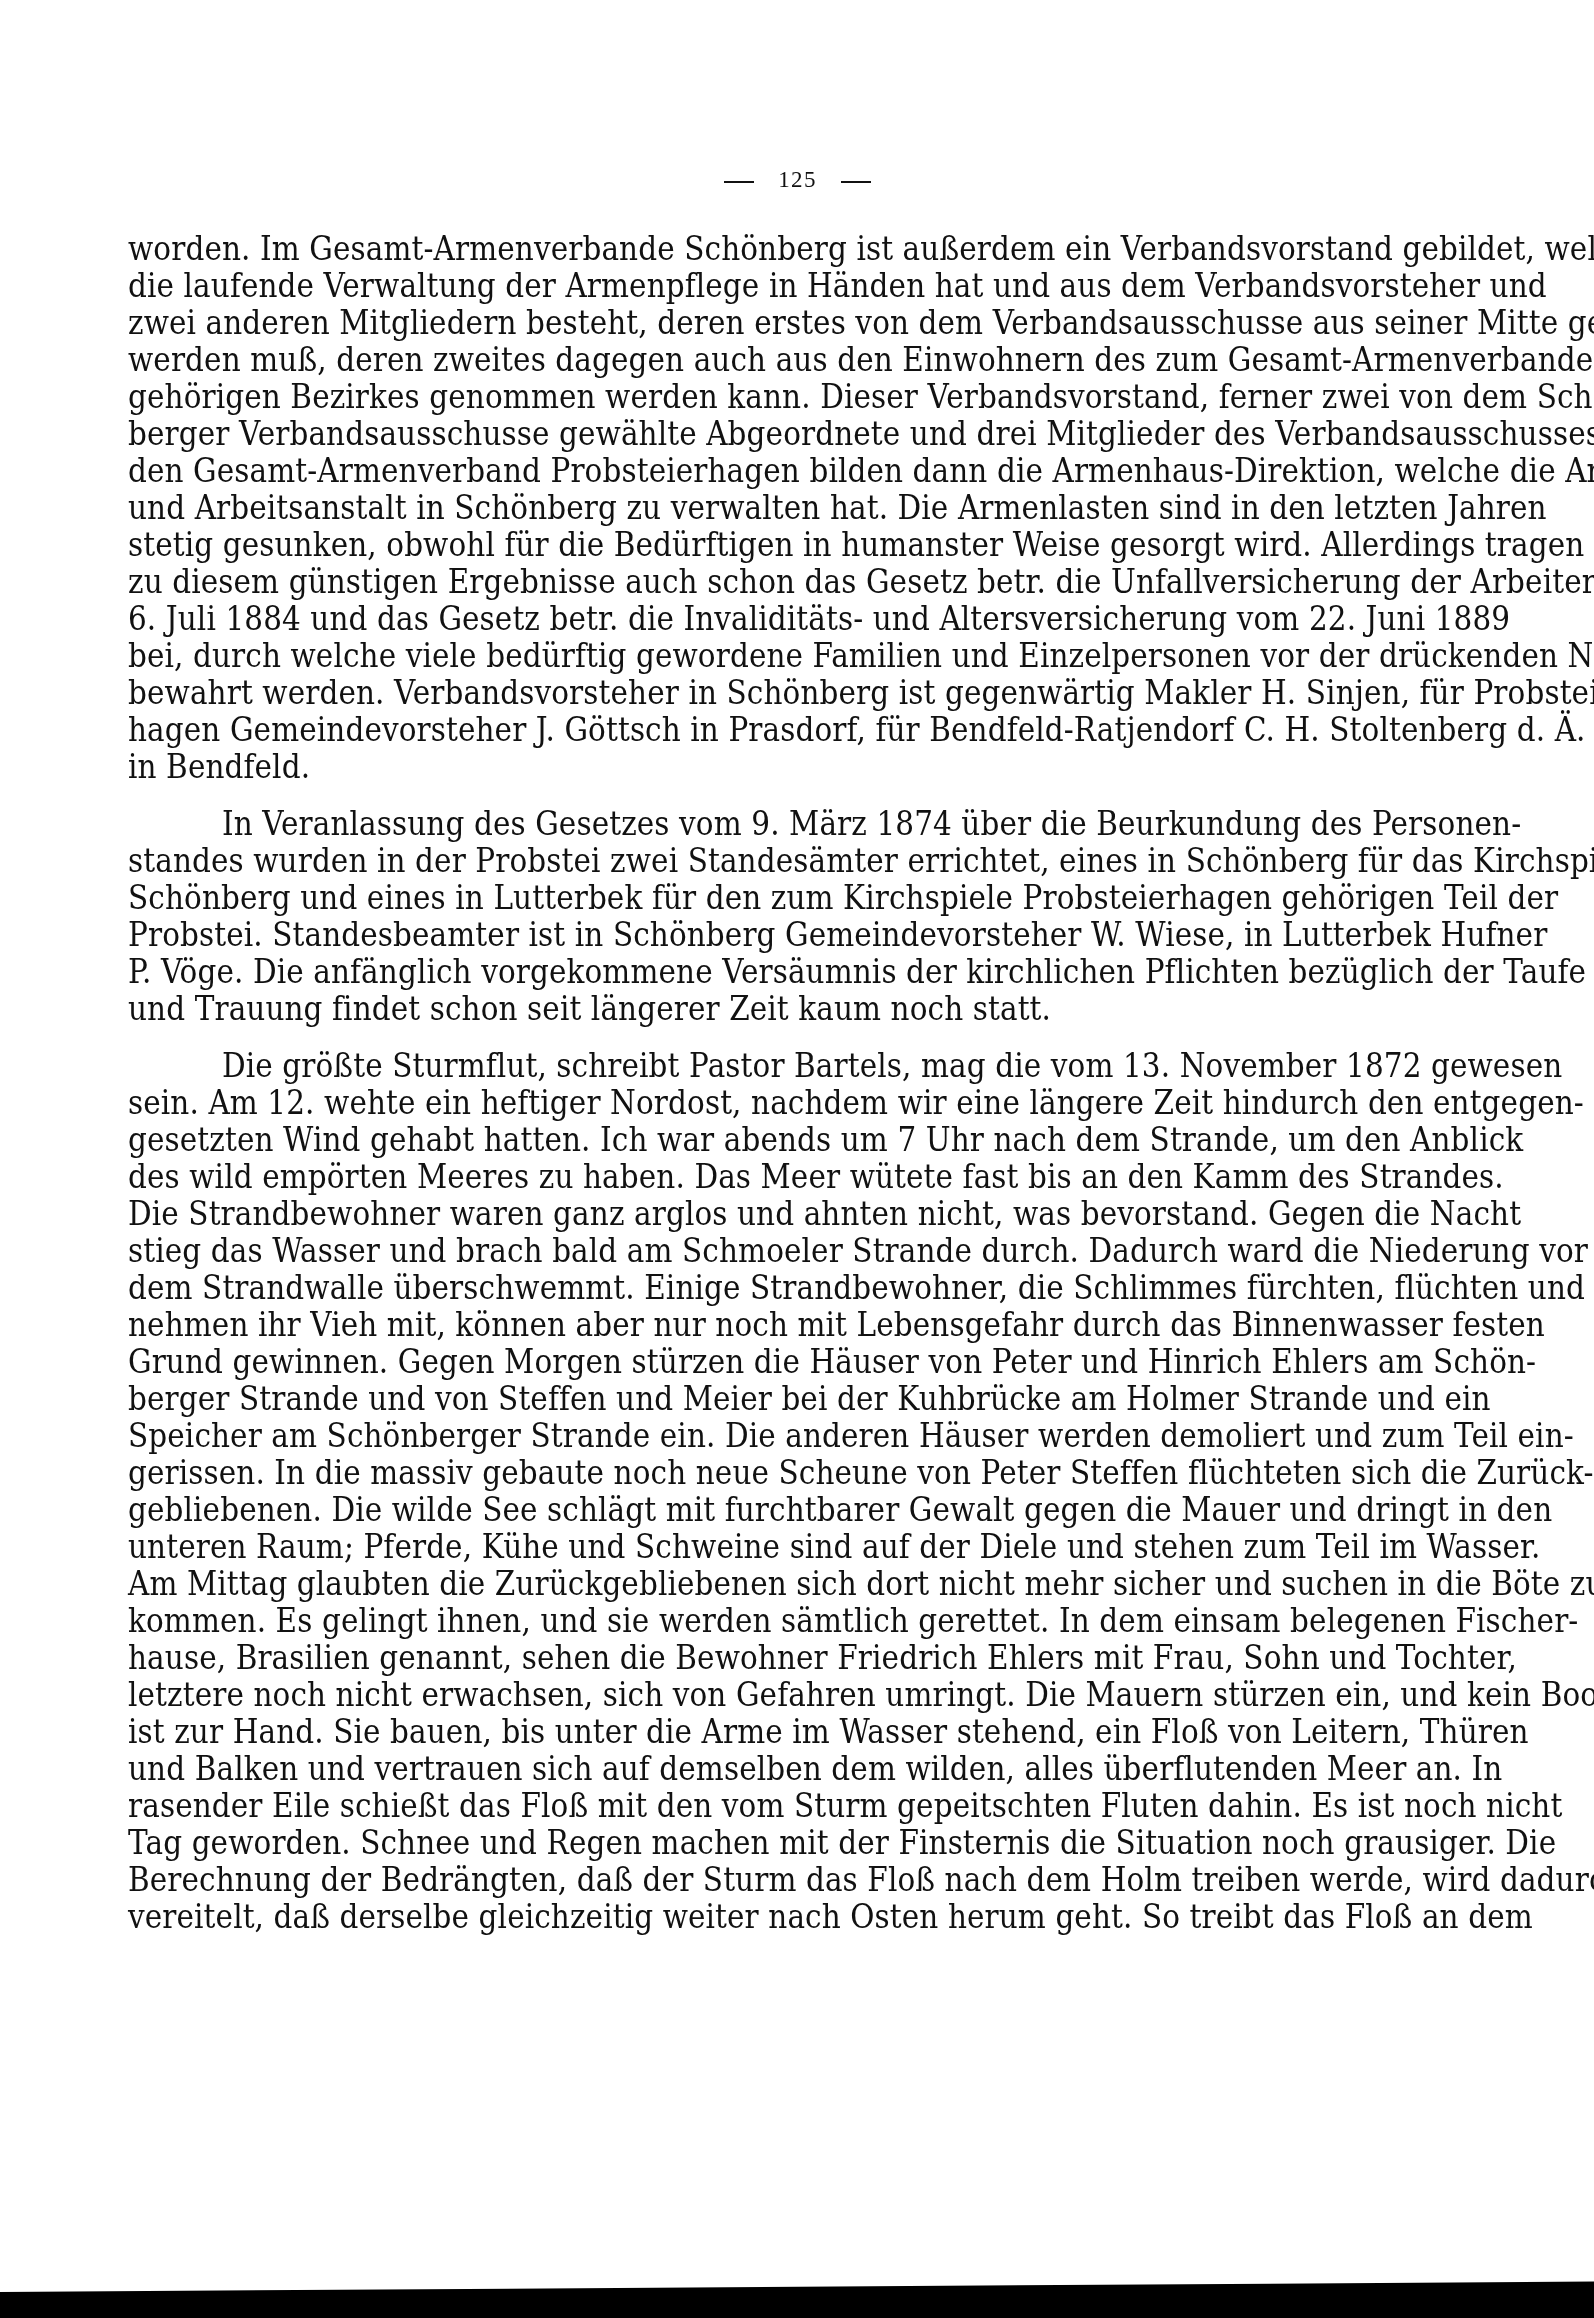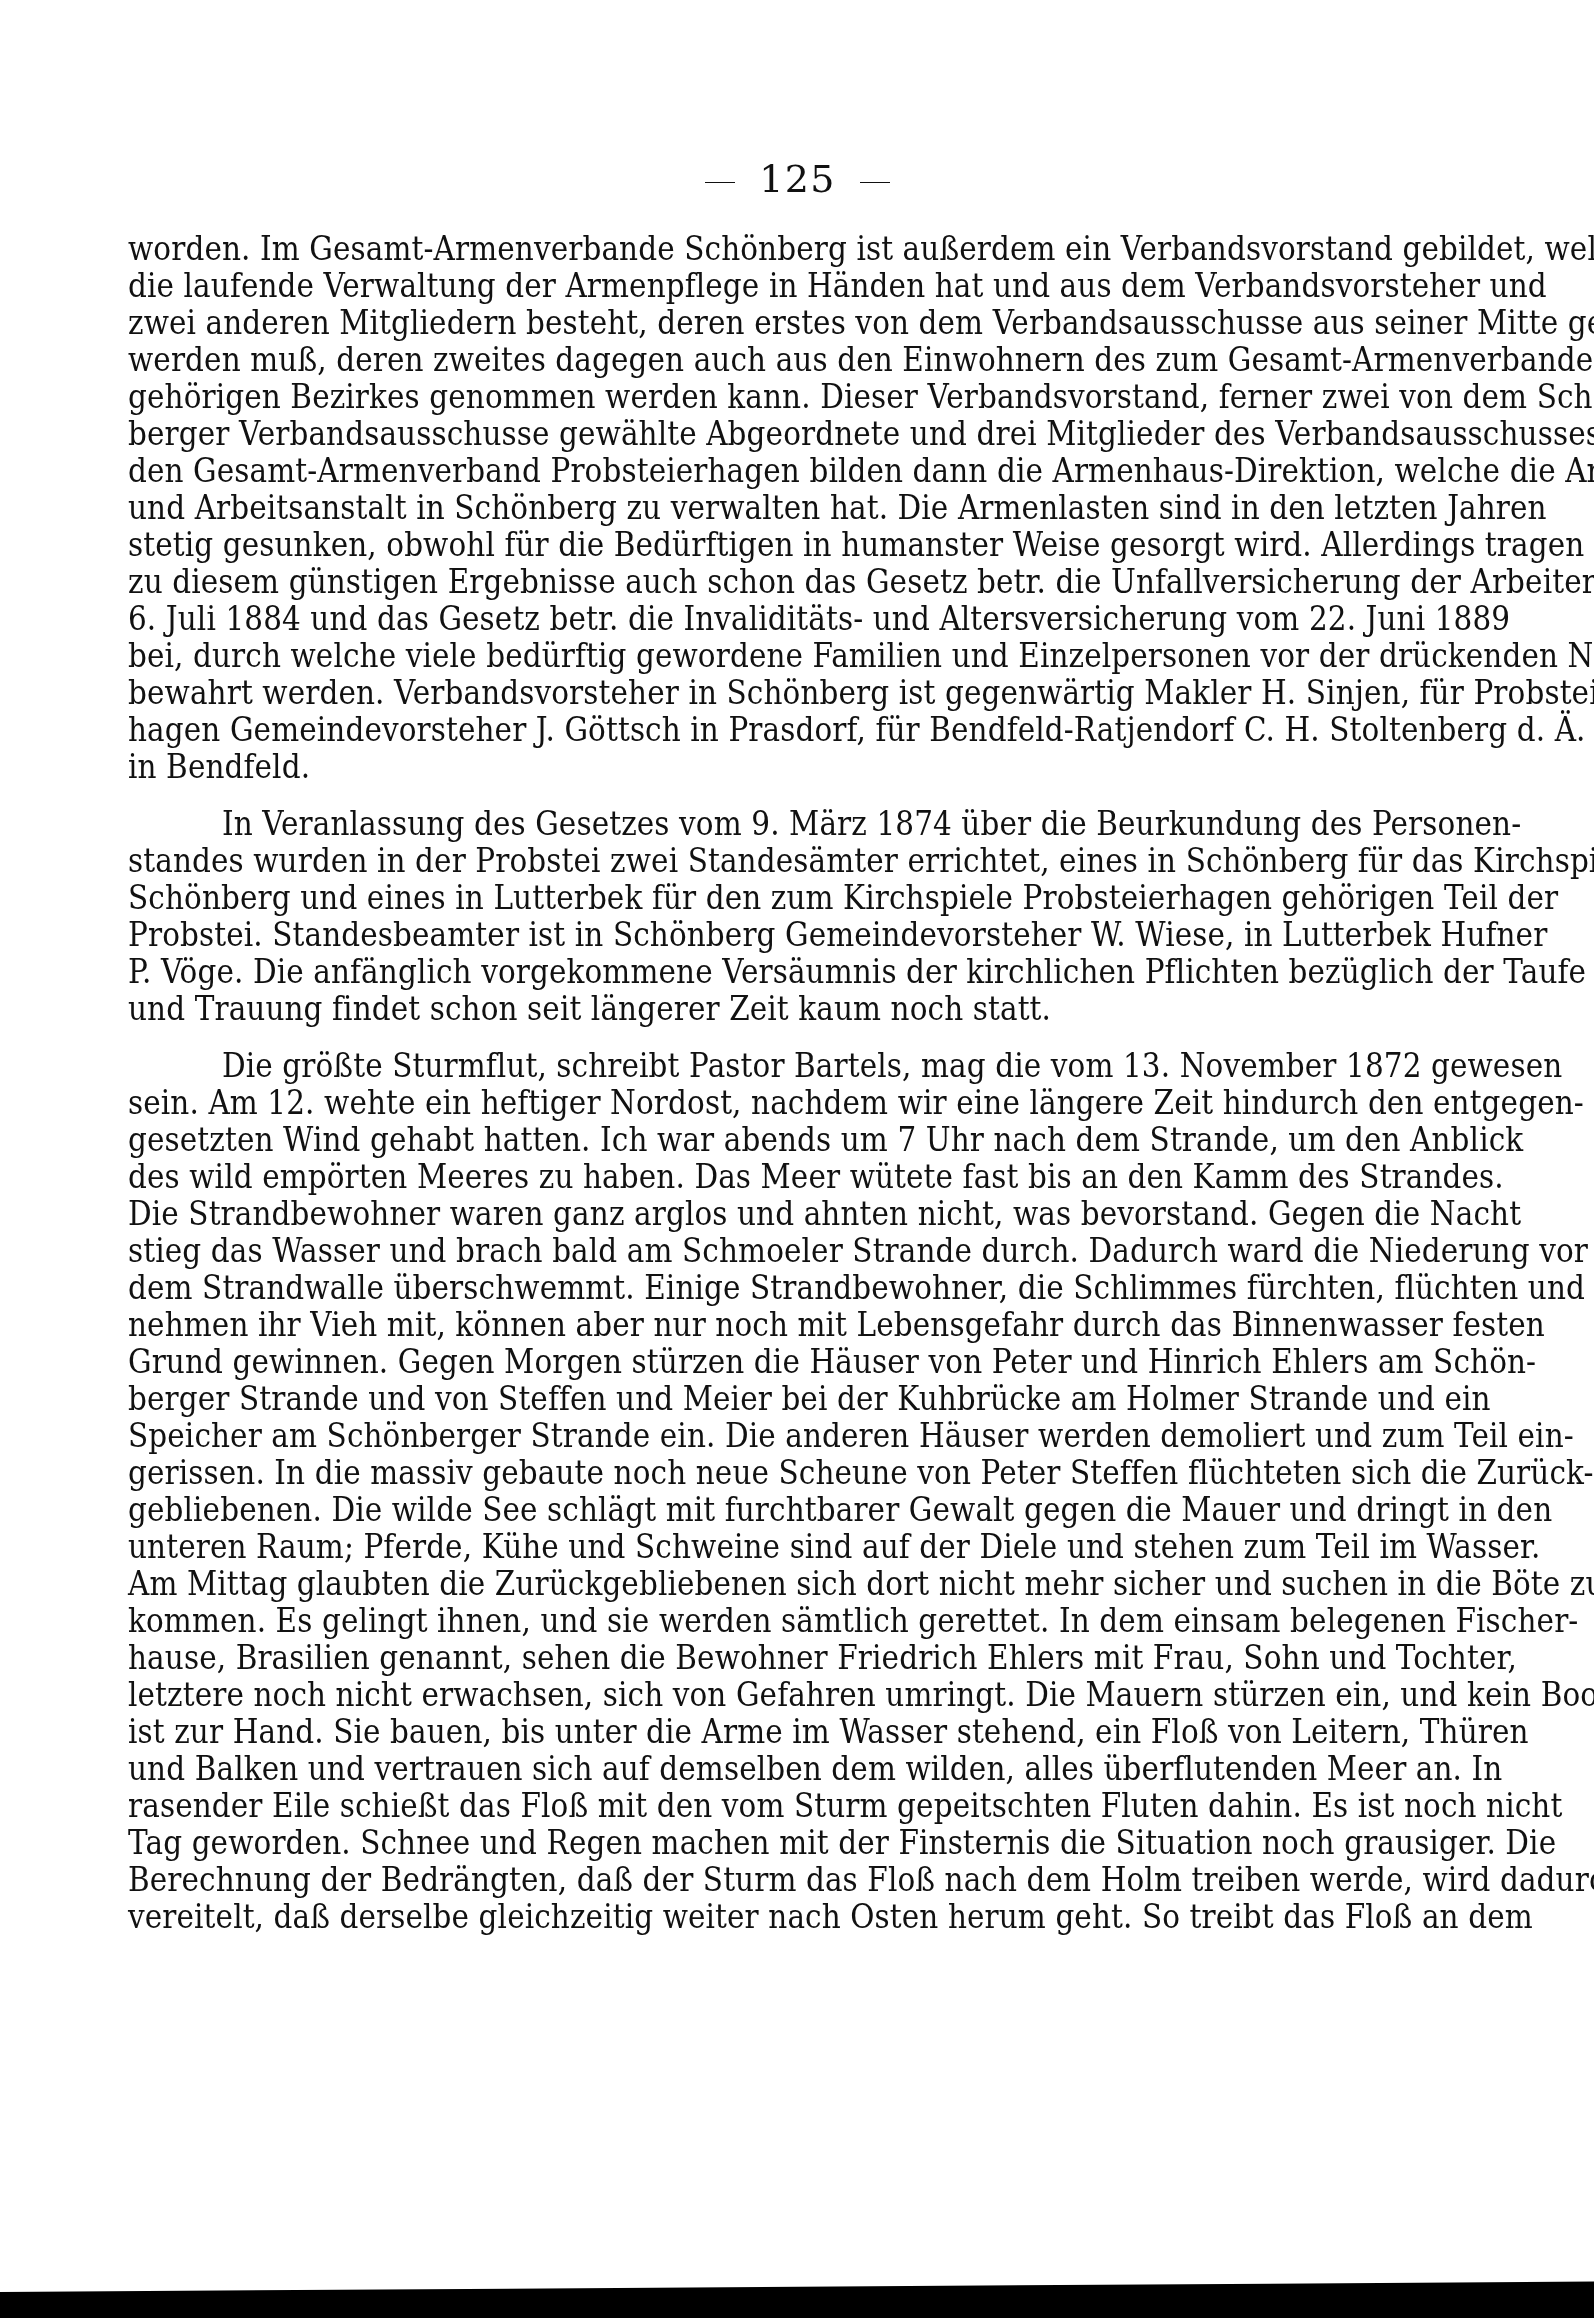--- a/index.html
+++ b/index.html
@@ -14,23 +14,24 @@
     overflow: hidden;
     font-family: "DejaVu Serif", "Liberation Serif", serif;
     color: #111111;
   }
   .page-header {
     position: absolute;
     top: 164px;
     left: 0;
     width: 1595px;
     text-align: center;
-    font-size: 38px;
+    font-size: 23px;
     line-height: 31px;
     letter-spacing: 1.3px;
+    font-family: Liberation Serif, serif;
   }
   .page-header .dash {
     display: inline-block;
     width: 30px;
     height: 1.9px;
     background: #111;
     vertical-align: middle;
     margin: 0 24px;
   }
   .text-block {

